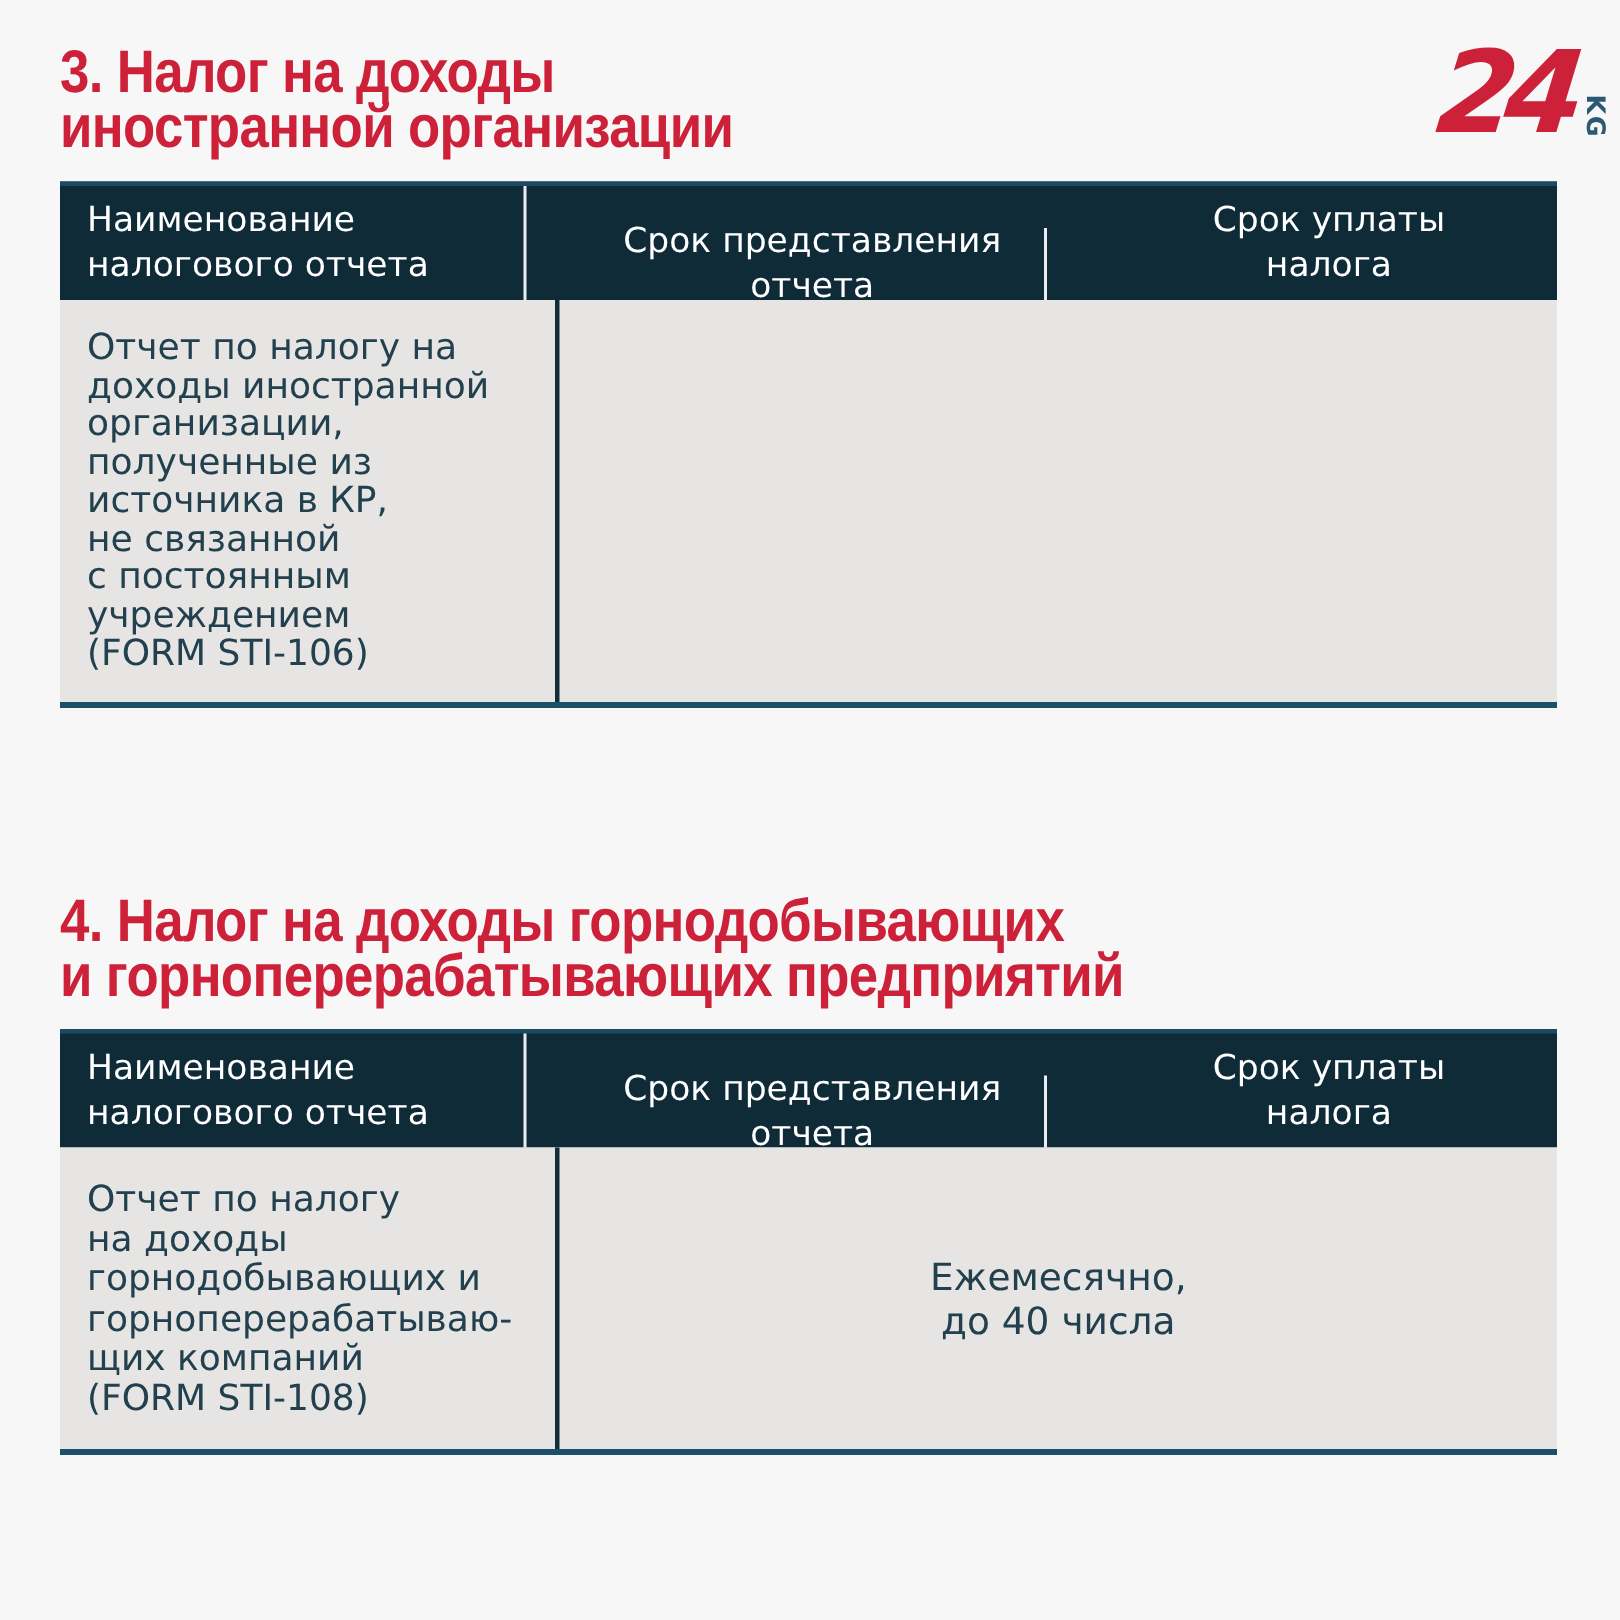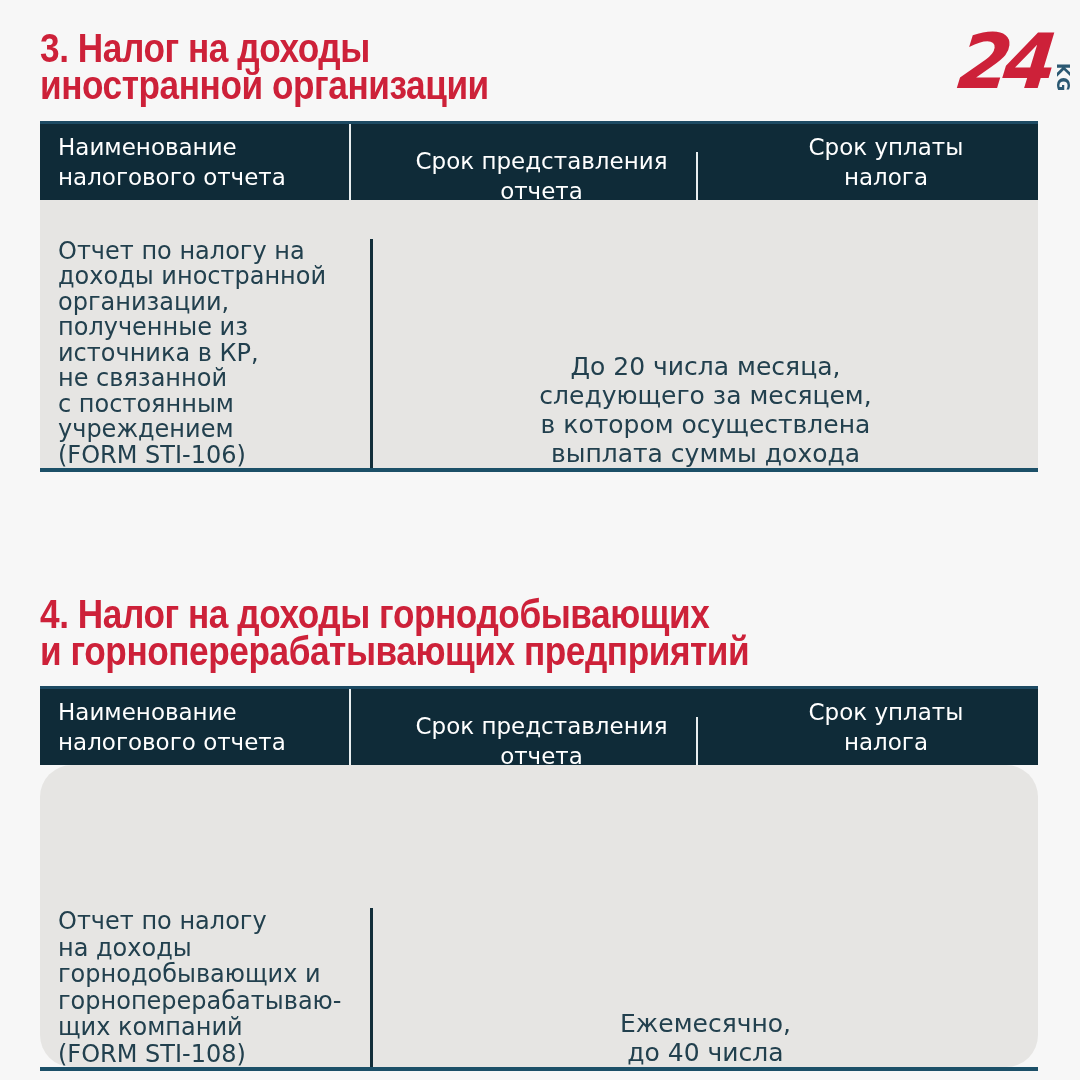--- a/index.html
+++ b/index.html
@@ -68,23 +68,23 @@
     color:var(--header-text);
     font-size:23px;line-height:30px;
     text-align:center;white-space:pre-line;
     box-sizing:border-box;
   }
   .th-1{width:333px;justify-content:flex-start;text-align:left;
         padding-left:18px;border-right:2px solid #e8eef0;}
   .th-2{width:334px;border-right:2px solid #e8eef0;margin-top:28px;}
   .th-3{width:327px;}
 
-  .tbody{display:flex;background:var(--cell-bg);align-items:flex-end;}
+  .tbody{display:flex;background:var(--cell-bg);}
   .tbody-1{height:268px;}
-  .tbody-2{height:302px;border-radius:32px;}
+  .tbody-2{height:201px;}
   .td-name{
     width:333px;box-sizing:border-box;
     border-right:3px solid var(--cell-divider);
     display:flex;align-items:center;
     padding-left:18px;
     color:var(--text-dark);
     font-size:24px;line-height:25.5px;
     white-space:pre-line;
   }
   .td-name.loose{line-height:26.5px;}
@@ -120,24 +120,20 @@
     <div class="tbody tbody-1">
       <div class="td-name">Отчет по налогу на
 доходы иностранной
 организации,
 полученные из
 источника в КР,
 не связанной
 с постоянным
 учреждением
 (FORM STI-106)</div>
-      <div class="td-deadline">До 20 числа месяца,
-следующего за месяцем,
-в котором осуществлена
-выплата суммы дохода</div>
     </div>
   </div>
 
   <h1 class="heading heading-2">4. Налог на доходы горнодобывающих
 и горноперерабатывающих предприятий</h1>
 
   <div class="tax-table table-2">
     <div class="thead">
       <div class="th th-1">Наименование
 налогового отчета</div>

